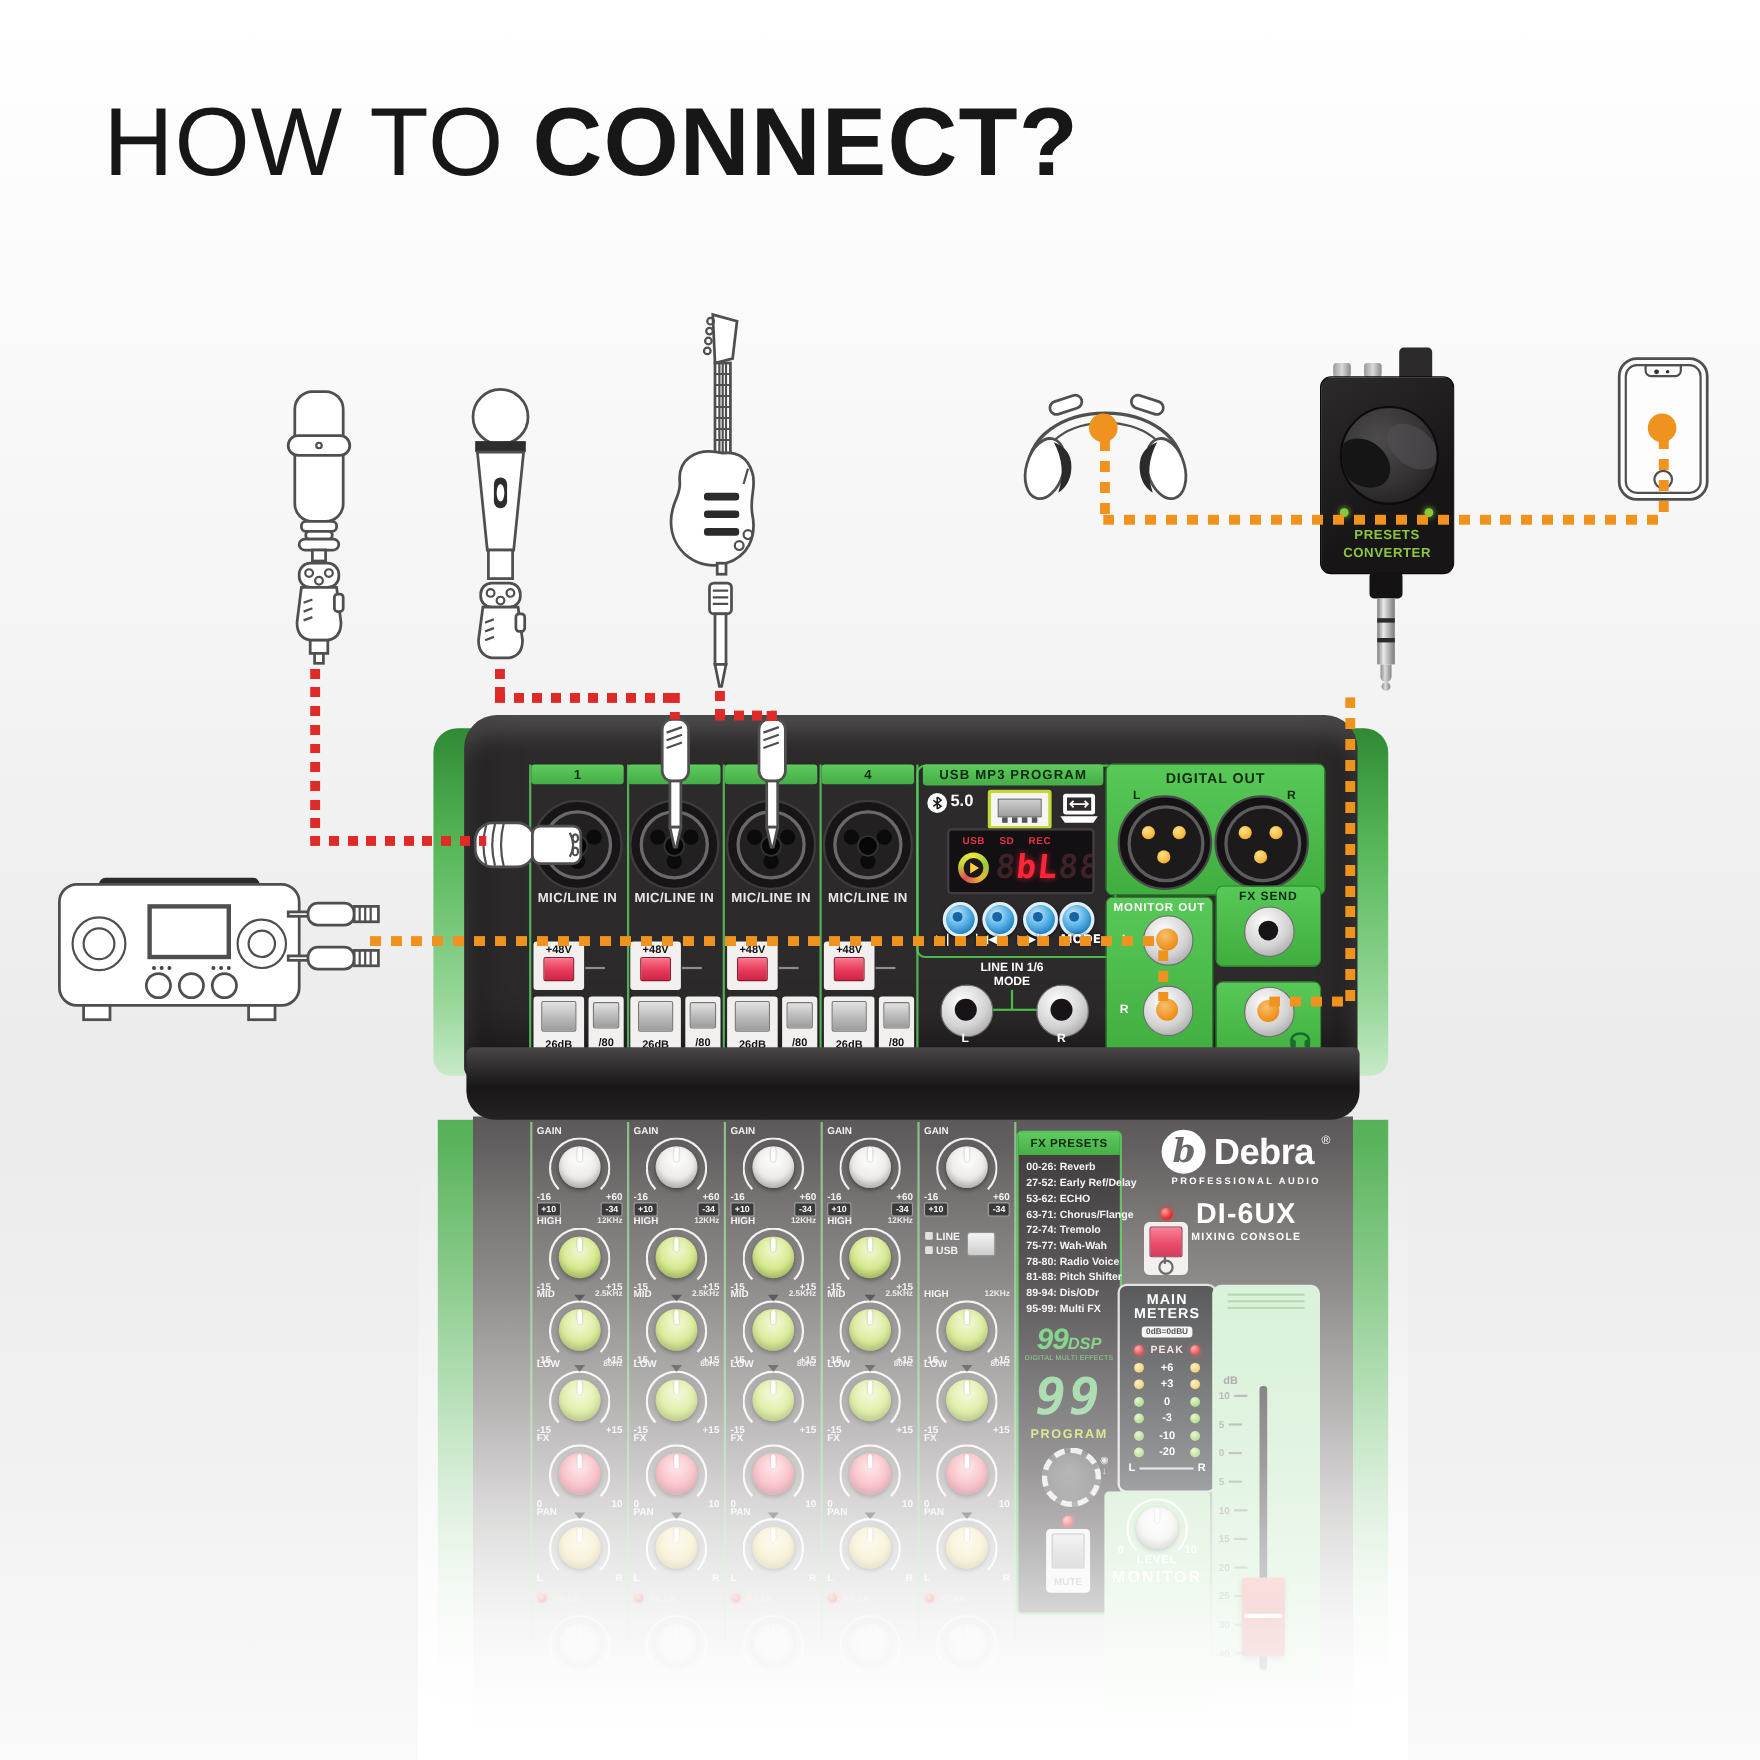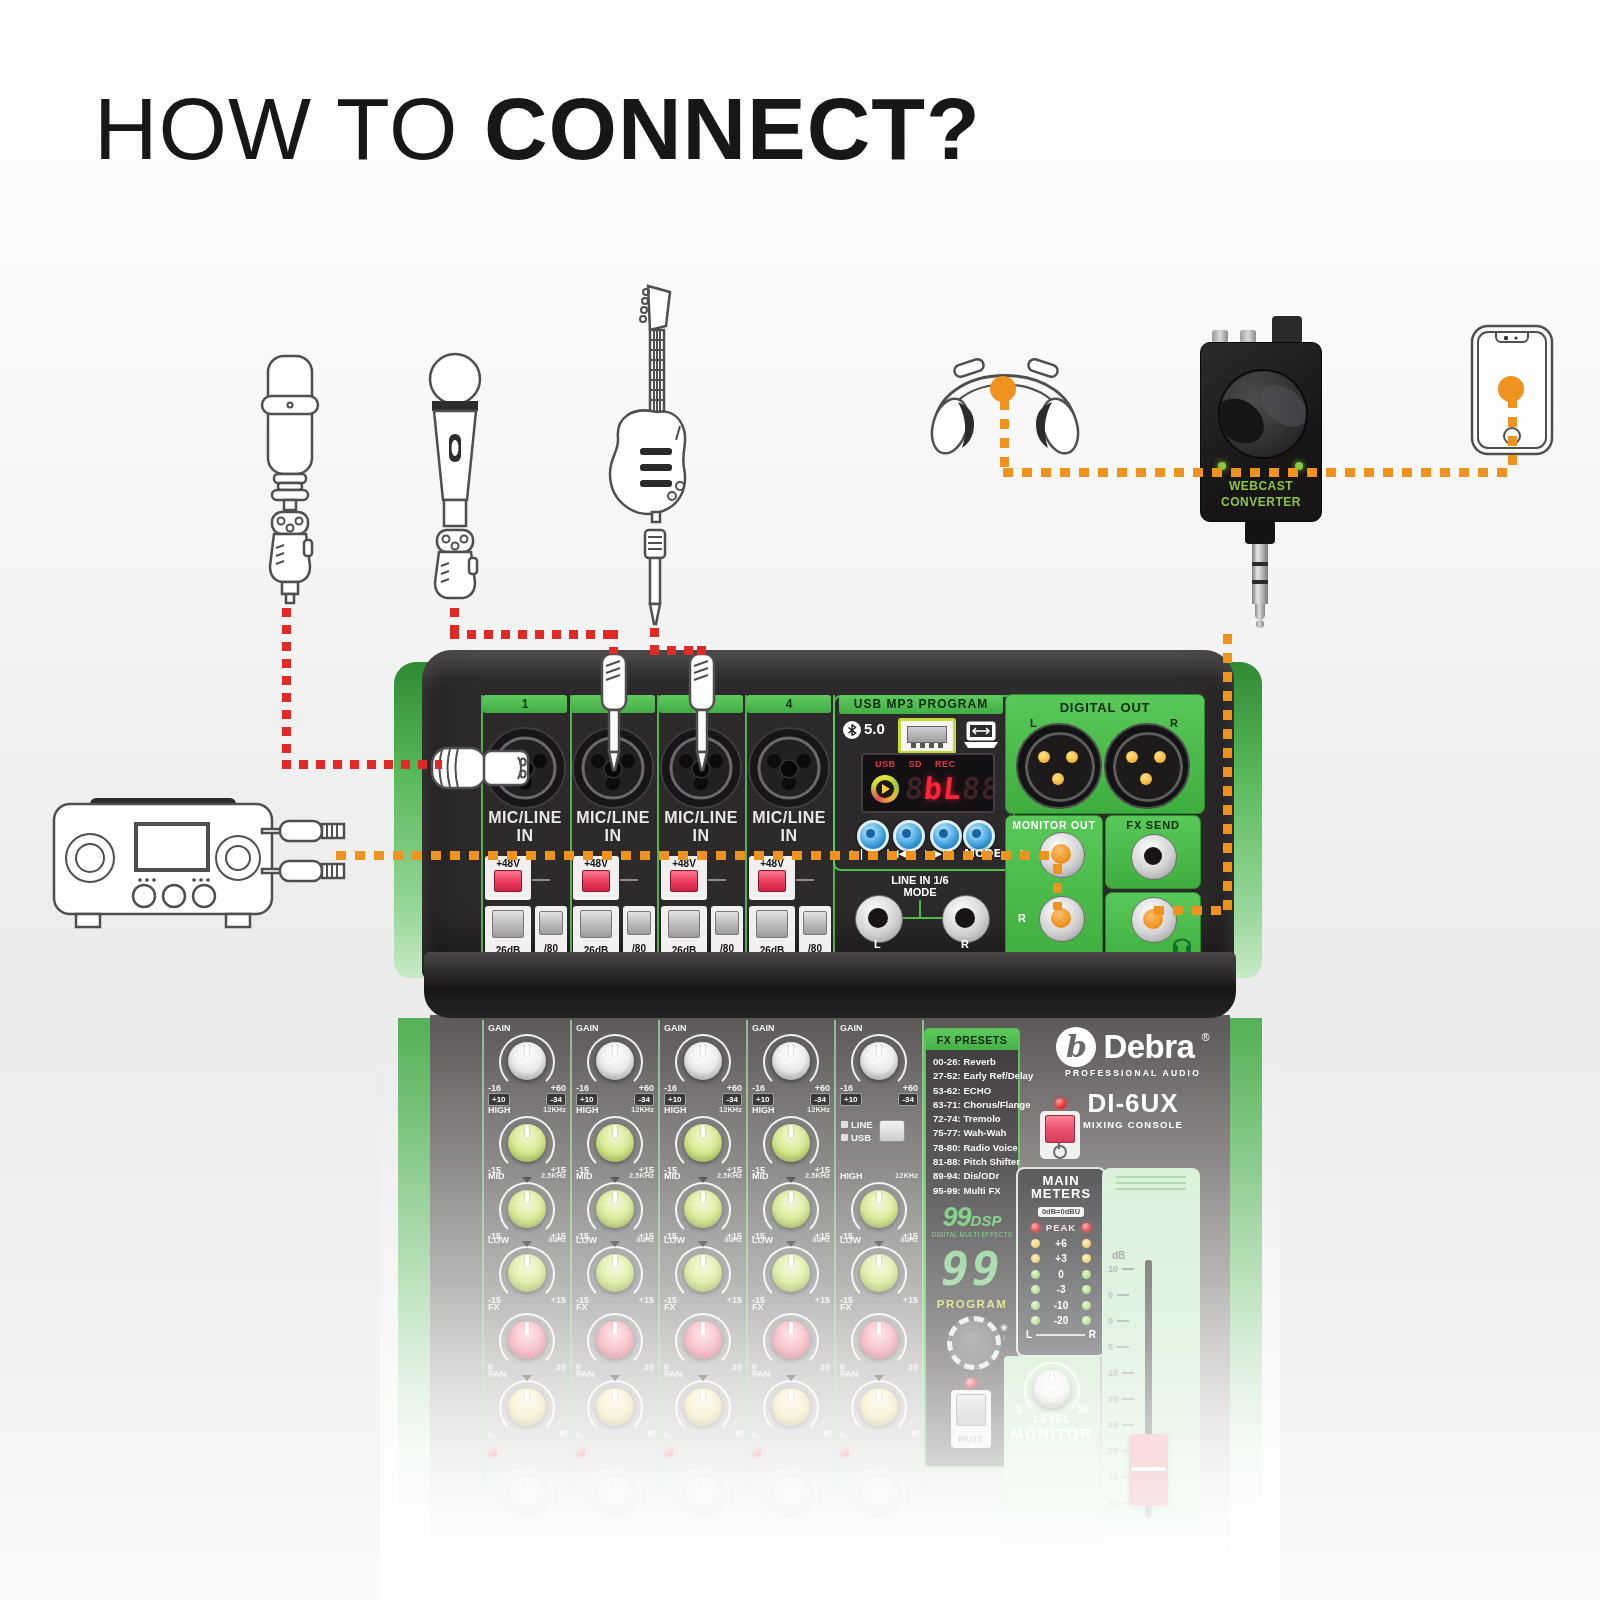--- a/index.html
+++ b/index.html
@@ -46,21 +46,21 @@
   
   #deck{position:absolute;left:392px;top:650px;width:872px;height:342px;z-index:10}
   .wedge{position:absolute;width:36px;top:12px;height:316px;z-index:9}
   .wedge.l{left:2px;border-radius:22px 0 0 16px;background:linear-gradient(180deg,#2f8a33,#57b85a 35%,#9ad89b 80%,#c8eac8)}
   .wedge.r{left:834px;border-radius:0 22px 16px 0;background:linear-gradient(180deg,#2f8a33,#57b85a 35%,#9ad89b 80%,#c8eac8)}
   #deckbody{position:absolute;left:30px;top:0;width:812px;height:332px;background:#2d2a2b;border-radius:30px 30px 12px 12px;
     box-shadow:inset 0 16px 20px rgba(255,255,255,.16),inset 0 -36px 46px rgba(0,0,0,.55);z-index:10}
   .gsep{position:absolute;width:2px;top:45px;height:258px;background:rgba(90,200,95,.85);z-index:11}
   .chbar{position:absolute;top:45px;width:84px;height:18px;background:linear-gradient(180deg,#5ecb5e,#44ad46);border-radius:3px;
     text-align:center;font-weight:bold;font-size:12px;color:#10310f;line-height:18px;z-index:11}
-  .miclab{position:absolute;top:159px;width:84px;text-align:center;color:#e9e9e9;font-weight:bold;font-size:16px;letter-spacing:.4px;z-index:11}
+  .miclab{position:absolute;top:159px;width:84px;text-align:center;color:#e9e9e9;font-weight:bold;font-size:12px;letter-spacing:.4px;z-index:11}
   .socket{position:absolute;top:76px;z-index:11}
   .p48box{position:absolute;width:46px;height:44px;background:#f2f0ee;border-radius:3px;text-align:center;z-index:11}
   .p48box span{display:block;font-size:10px;font-weight:bold;color:#111;margin-top:2px}
   .redbtn{display:block;width:26px;height:20px;margin:1px auto 0;border-radius:2px;background:linear-gradient(180deg,#f8778e,#e83a5b 55%,#cf2446);border:1px solid #8e1830}
   .ledline{position:absolute;height:2px;width:18px;background:#8d8d8d;z-index:11}
   .led{position:absolute;border-radius:50%}
   .led.red{background:radial-gradient(circle at 35% 30%,#ff9a9a,#e82020 60%,#a80f0f);box-shadow:0 0 5px rgba(240,40,40,.8)}
   .led.yel{background:radial-gradient(circle at 35% 30%,#fde9a8,#ecc44a 60%,#b8912c)}
   .led.grn{background:radial-gradient(circle at 35% 30%,#d6f3b0,#96cf62 60%,#5f9c35)}
   .padbox{position:absolute;width:46px;height:54px;background:#f2f0ee;border-radius:3px;text-align:center;z-index:11}
@@ -281,21 +281,21 @@
 </div>
 
 <div>
   <i class="cv-nub" style="left:1212px;top:330px;width:16px;height:13px"></i>
   <i class="cv-nub" style="left:1240px;top:330px;width:16px;height:13px"></i>
   <i class="cv-knobtop" style="left:1272px;top:316px;width:30px;height:27px"></i>
   <div class="cv-box" style="left:1200px;top:342px">
     <div class="cv-knob"></div>
     <i class="cv-leddot" style="left:17px;top:119px"></i>
     <i class="cv-leddot" style="left:94px;top:119px"></i>
-    <div class="cv-text" style="top:136px">WEBCAST</div>
+    <div class="cv-text" style="top:136px">PRESETS</div>
     <div class="cv-text" style="top:152px">CONVERTER</div>
   </div>
   <i class="cv-collar" style="left:1245px;top:520px;width:30px;height:24px"></i>
   <i class="cv-shaft" style="left:1252px;top:544px;width:16px;height:60px"></i>
   <i class="cv-ring" style="left:1252px;top:562px;width:16px"></i>
   <i class="cv-ring" style="left:1252px;top:580px;width:16px"></i>
   <i class="cv-tip" style="left:1255px;top:604px;width:10px;height:16px"></i>
   <i class="cv-tip" style="left:1256px;top:620px;width:8px;height:8px;border-radius:50%"></i>
 </div>
 
@@ -521,21 +521,21 @@
     <span class="jlab" style="left:14px;top:32px">L</span>
     <div class="jack j44" style="left:33px;top:16px">
         <span class="plug"></span>
       </div>
     <span class="jlab" style="left:12px;top:96px">R</span>
     <div class="jack j44" style="left:33px;top:80px">
         <span class="plug"></span>
       </div>
   </div>
 
-  <div class="gpanel" style="left:713px;top:165px;width:94px;height:72px">
+  <div class="gpanel" style="left:713px;top:155px;width:94px;height:72px">
     <div class="ptitle dk" style="top:3px;font-size:11px">FX SEND</div>
     <div class="jack j44" style="left:25px;top:18px">
         <i></i>
       </div>
   </div>
 
   <div class="gpanel" style="left:713px;top:242px;width:94px;height:71px">
     <div class="jack j44" style="left:25px;top:4px">
         <span class="plug"></span>
       </div>

